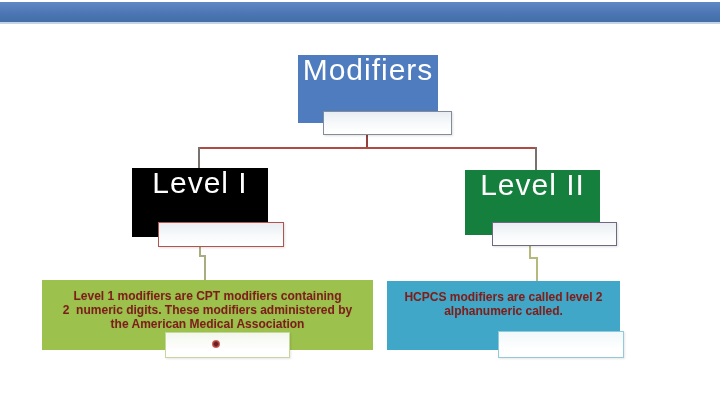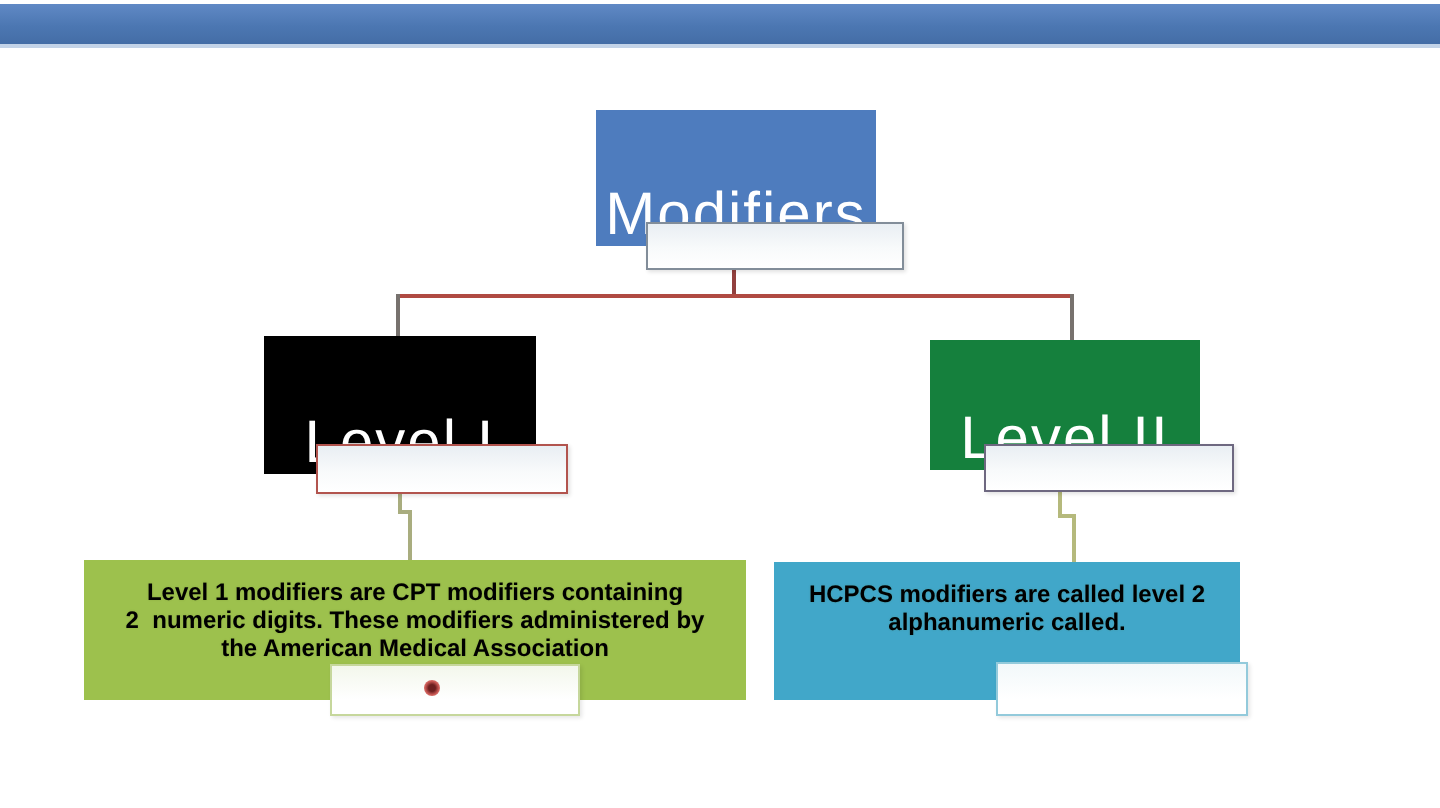--- a/index.html
+++ b/index.html
@@ -11,41 +11,41 @@
     font-family:"Liberation Sans","DejaVu Sans",sans-serif;
   }
   .top-bar{
     position:absolute;left:0;top:2px;width:720px;height:20px;
     background:linear-gradient(180deg,#6089c5 0%,#4c77b2 55%,#446da6 100%);
     border-bottom:2px solid #c3d3e8;
   }
   .connector-layer{position:absolute;left:0;top:0;width:720px;height:404px;z-index:1;}
   .node{
     position:absolute;z-index:2;
-    display:flex;align-items:flex-end;justify-content:center;
+    display:flex;align-items:flex-start;justify-content:center;
     color:#ffffff;
   }
   .node-label{
     font-size:30px;letter-spacing:1px;line-height:1;
     white-space:nowrap;
   }
   .root-node{left:298px;top:55px;width:140px;height:68px;background:#4e7cbe;}
   .level1-node{left:132px;top:168px;width:136px;height:69px;background:#000000;}
   .level2-node{left:465px;top:170px;width:135px;height:65px;background:#15803d;}
   .sub-box{
     position:absolute;z-index:3;
     background:linear-gradient(180deg,#e9eef3 0%,#f8fafb 55%,#ffffff 100%);
     box-shadow:1px 1px 2px rgba(0,0,0,0.12);
   }
   .root-sub{left:323px;top:111px;width:127px;height:22px;border:1.5px solid #828d99;}
   .level1-sub{left:158px;top:222px;width:124px;height:23px;border:1.5px solid #b2544e;}
   .level2-sub{left:492px;top:222px;width:123px;height:22px;border:1.5px solid #6e6880;}
   .desc-box{
     position:absolute;z-index:2;
-    color:#000000;
+    color:#7f1d1d;
   }
   .level1-desc{left:42px;top:280px;width:331px;height:70px;background:#9dc14d;}
   .level2-desc{left:387px;top:281px;width:233px;height:69px;background:#41a7c9;}
   .desc-text{
     position:absolute;left:-6px;right:-6px;top:9px;
     text-align:center;font-size:12px;font-weight:bold;line-height:14px;
     text-shadow:0 0 1px rgba(90,110,40,0.25);
   }
   .desc-line{white-space:pre;}
   .level1-desc-sub{

